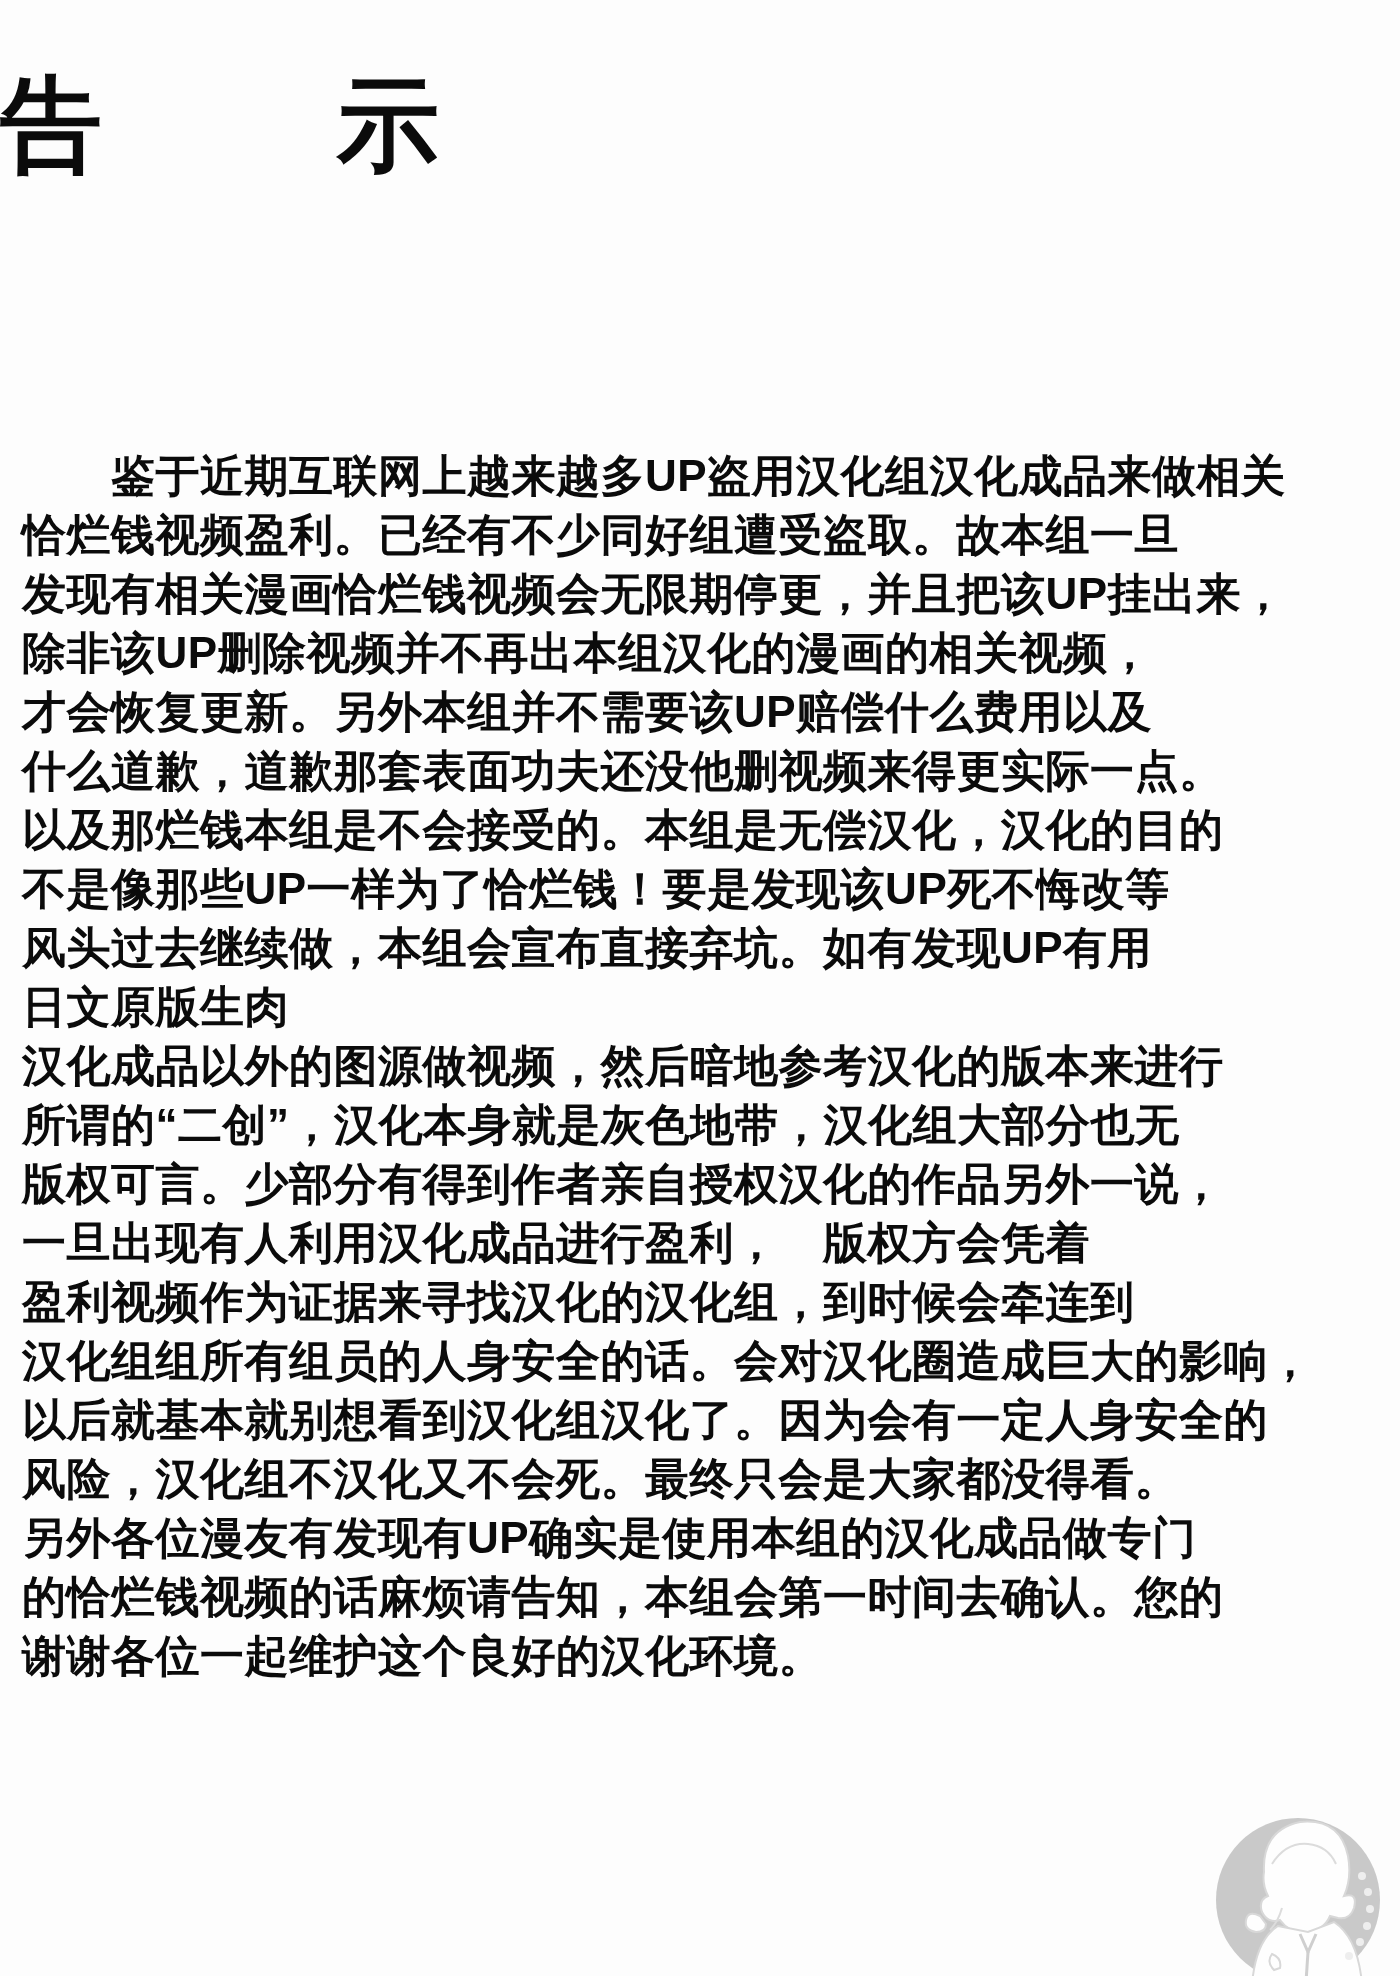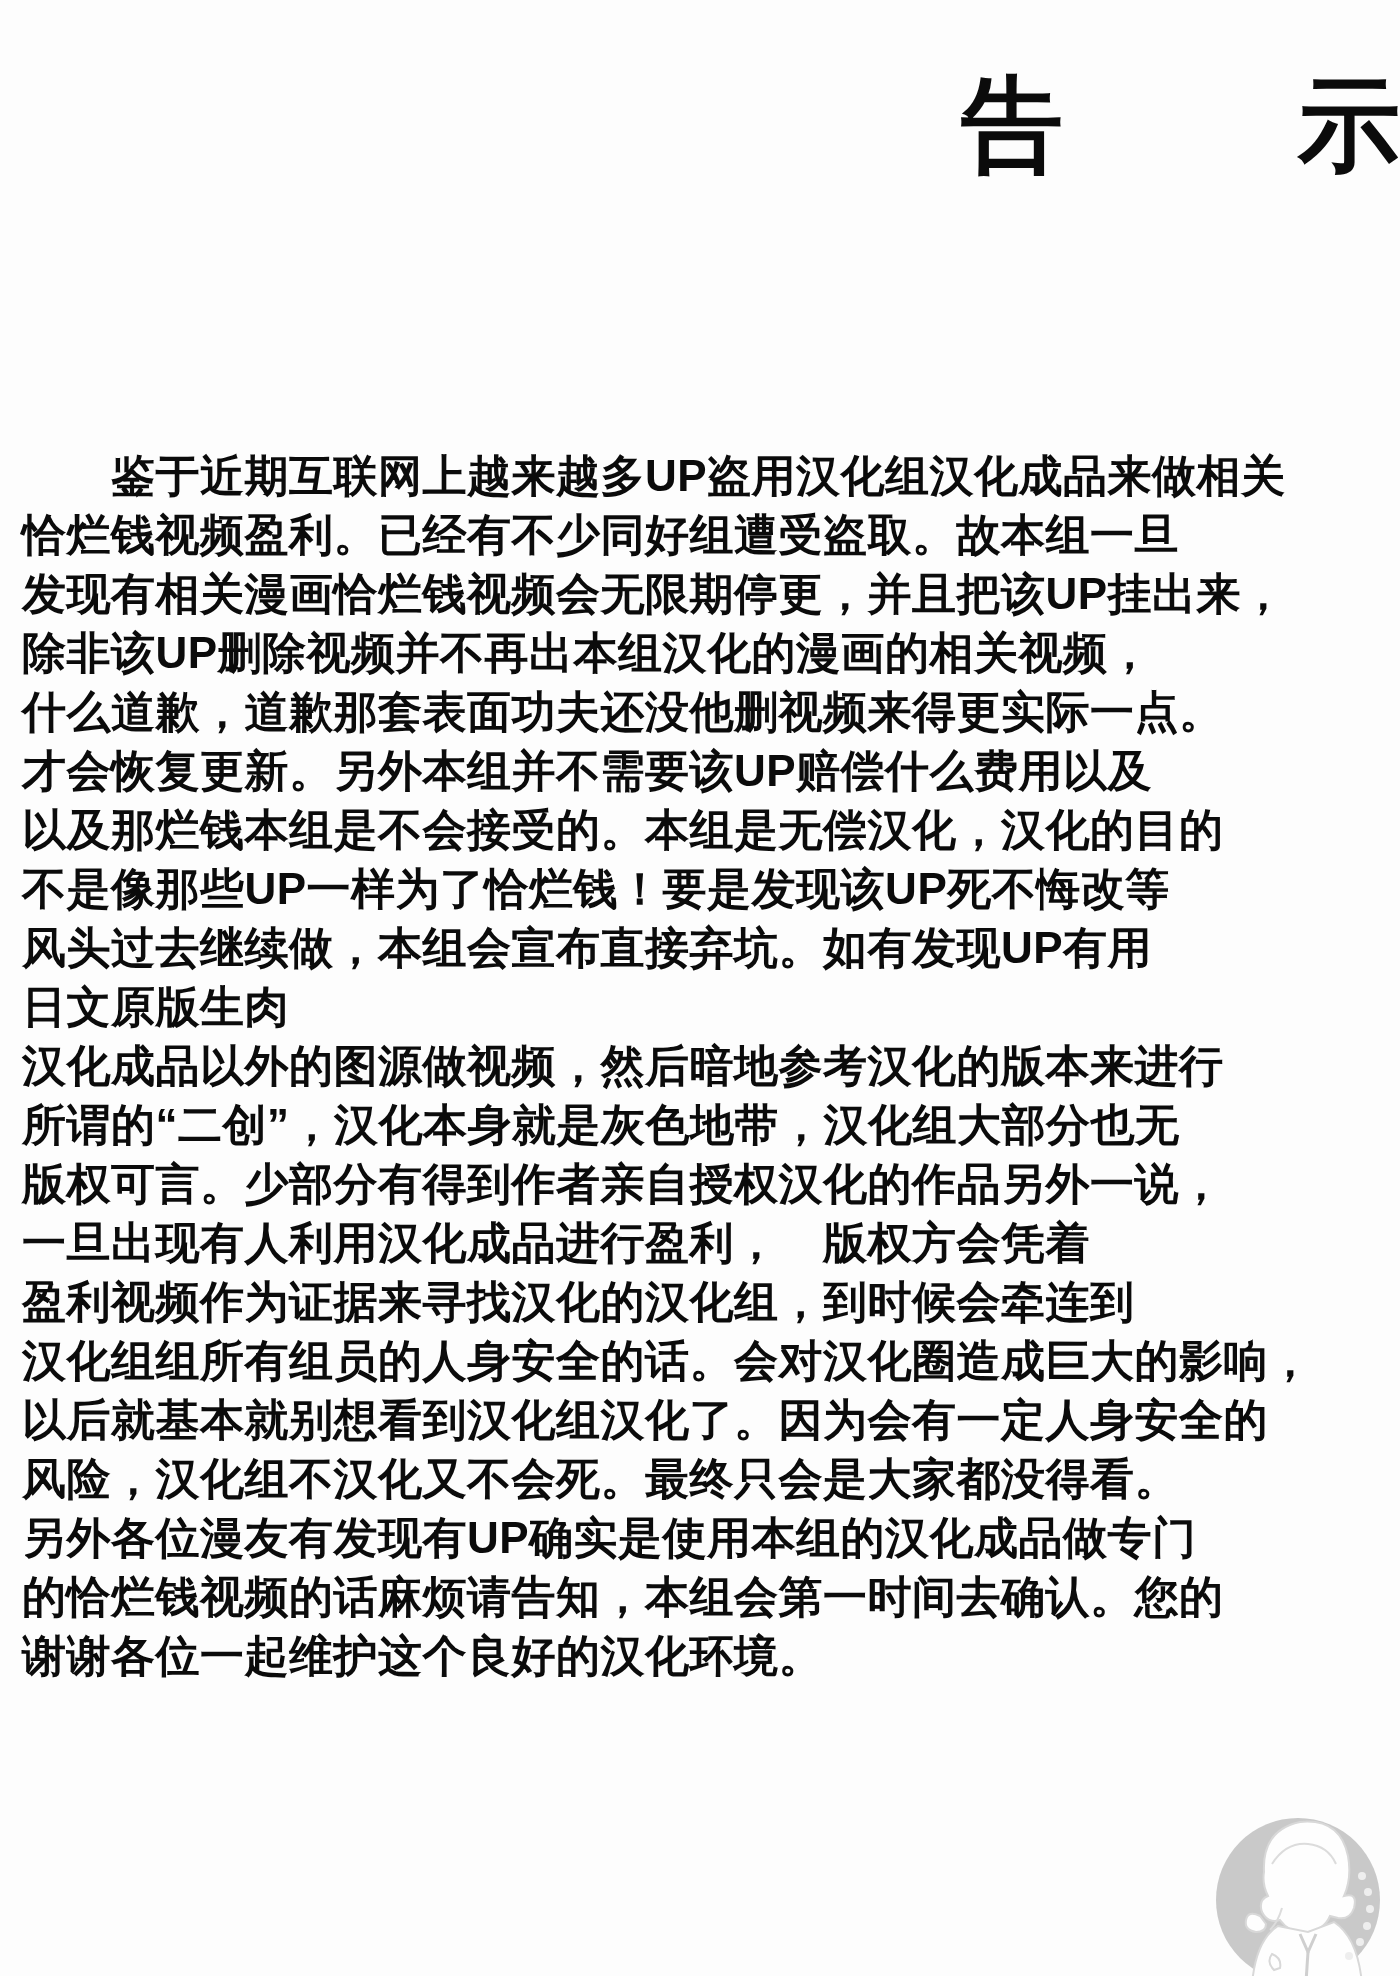--- a/index.html
+++ b/index.html
@@ -14,21 +14,21 @@
     background: #fdfdfd;
     overflow: hidden;
     font-family: "Liberation Sans", sans-serif;
     color: #0b0b0b;
   }
   .title-row {
     position: absolute;
     top: 58px;
     left: 0;
     width: 100%;
-    text-align: right;
+    text-align: left;
     font-size: 102px;
     font-weight: 900;
     letter-spacing: 0;
     white-space: nowrap;
     z-index: 2;
   }
   .title-left {
     margin-right: 235px;
   }
   .body-text {
@@ -61,22 +61,22 @@
 
   <div class="title-row">
     <span class="title-left">告</span><span class="title-right">示</span>
   </div>
 
   <div class="body-text">
     <div class="notice-line">　　鉴于近期互联网上越来越多UP盗用汉化组汉化成品来做相关</div>
     <div class="notice-line">恰烂钱视频盈利。已经有不少同好组遭受盗取。故本组一旦</div>
     <div class="notice-line">发现有相关漫画恰烂钱视频会无限期停更，并且把该UP挂出来，</div>
     <div class="notice-line">除非该UP删除视频并不再出本组汉化的漫画的相关视频，</div>
+    <div class="notice-line">才会恢复更新。另外本组并不需要该UP赔偿什么费用以及</div>
     <div class="notice-line">什么道歉，道歉那套表面功夫还没他删视频来得更实际一点。</div>
-    <div class="notice-line">才会恢复更新。另外本组并不需要该UP赔偿什么费用以及</div>
     <div class="notice-line">以及那烂钱本组是不会接受的。本组是无偿汉化，汉化的目的</div>
     <div class="notice-line">不是像那些UP一样为了恰烂钱！要是发现该UP死不悔改等</div>
     <div class="notice-line">风头过去继续做，本组会宣布直接弃坑。如有发现UP有用</div>
     <div class="notice-line">日文原版生肉</div>
     <div class="notice-line">汉化成品以外的图源做视频，然后暗地参考汉化的版本来进行</div>
     <div class="notice-line">所谓的“二创”，汉化本身就是灰色地带，汉化组大部分也无</div>
     <div class="notice-line">版权可言。少部分有得到作者亲自授权汉化的作品另外一说，</div>
     <div class="notice-line">一旦出现有人利用汉化成品进行盈利，　版权方会凭着</div>
     <div class="notice-line">盈利视频作为证据来寻找汉化的汉化组，到时候会牵连到</div>
     <div class="notice-line">汉化组组所有组员的人身安全的话。会对汉化圈造成巨大的影响，</div>

